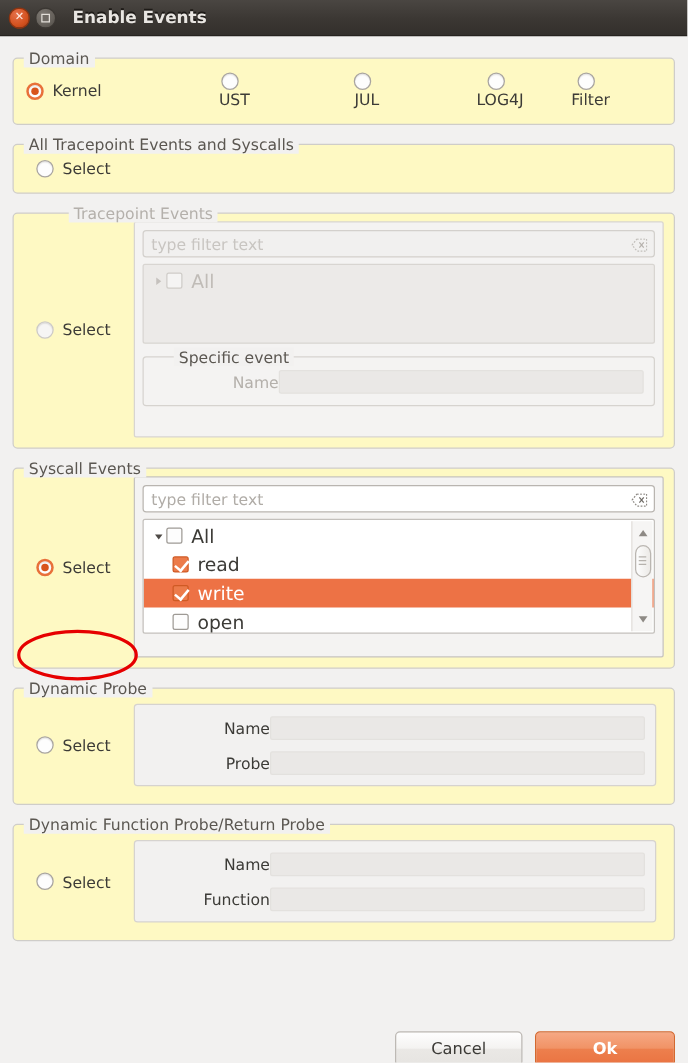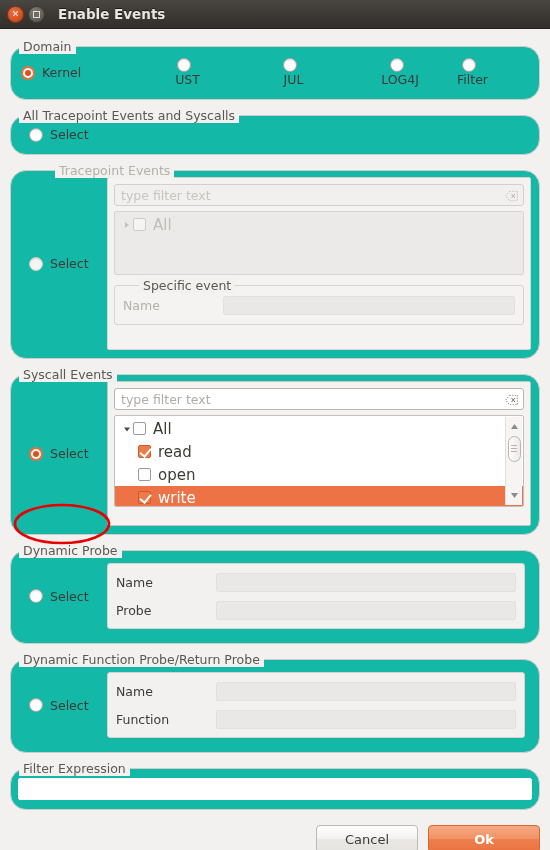--- a/index.html
+++ b/index.html
@@ -58,22 +58,22 @@
     position: relative;
     padding: 0 10px;
     background: #f2f1f0;
     height: 821px;
   }
 
   
   .group {
     position: relative;
     border: 1px solid #cfcdc9;
-    border-radius: 16px;
-    background: #14b8a6;
+    border-radius: 4px;
+    background: #fef9c3;
     margin-top: 15px;
   }
   .group > .glabel {
     position: absolute;
     top: -8px; left: 8px;
     background: #f2f1f0;
     padding: 0 4px;
     font-size: 12.5px;
     color: #5b5751;
     white-space: nowrap;
@@ -225,21 +225,21 @@
     border: 1px solid #d6d3cf;
     border-radius: 3px;
     margin: 10px 6px 6px 6px;
     padding: 8px 8px 8px 8px;
   }
   .subgroup > .glabel {
     position: absolute; top: -8px; left: 24px;
     background: #f2f1f0; padding: 0 4px;
     font-size: 12.5px; color: #5b5751;
   }
-  .field-row { display: flex; align-items: center; height: 22px; }
+  .field-row { display: flex; align-items: center; height: 22px; text-align: right; }
   .field-row + .field-row { margin-top: 6px; }
   .field-label { width: 100px; flex: none; font-size: 12.5px; color: #3c3b37; }
   .field-label.dis { color: #b4b0ab; }
   .field-input {
     flex: 1 1 auto; height: 19px;
     background: #eae8e6;
     border: 1px solid #e3e1de;
     border-radius: 2px;
   }
 
@@ -424,28 +424,28 @@
                 </span>
                 <span class="cbox"></span>
                 <span>All</span>
               </div>
 
               <div class="trow indent">
                 <span class="cbox chk"></span>
                 <span>read</span>
               </div>
 
+              <div class="trow indent sel">
+                <span class="cbox chk"></span>
+                <span>write</span>
+              </div>
+
               <div class="trow indent">
                 <span class="cbox"></span>
                 <span>open</span>
-              </div>
-
-              <div class="trow indent sel">
-                <span class="cbox chk"></span>
-                <span>write</span>
               </div>
 
             </div>
 
             <div class="vscroll">
               <span class="sb-btn">
                 <svg viewBox="0 0 9 7" width="9" height="7">
                     <path d="M4.5 1 L8 6 L1 6 Z" fill="#8e8a85"></path>
                   </svg>
               </span>
@@ -508,24 +508,20 @@
           </div>
           <div class="field-row">
             <span class="field-label">Function</span>
             <span class="field-input"></span>
           </div>
         </div>
       </div>
     </div>
   </div>
 
-  <div class="group">
-    <div class="glabel">Filter Expression</div>
-    <div class="fexpr-input"></div>
-  </div>
 
   <div class="footer">
     <div class="btn btn-cancel">Cancel</div>
     <div class="btn btn-ok">Ok</div>
   </div>
 
   <svg class="annot-ellipse" viewBox="0 0 100 44">
     <ellipse cx="50" cy="22" rx="47" ry="19" fill="none" stroke="#e60000" stroke-width="2.6"></ellipse>
   </svg>
 

